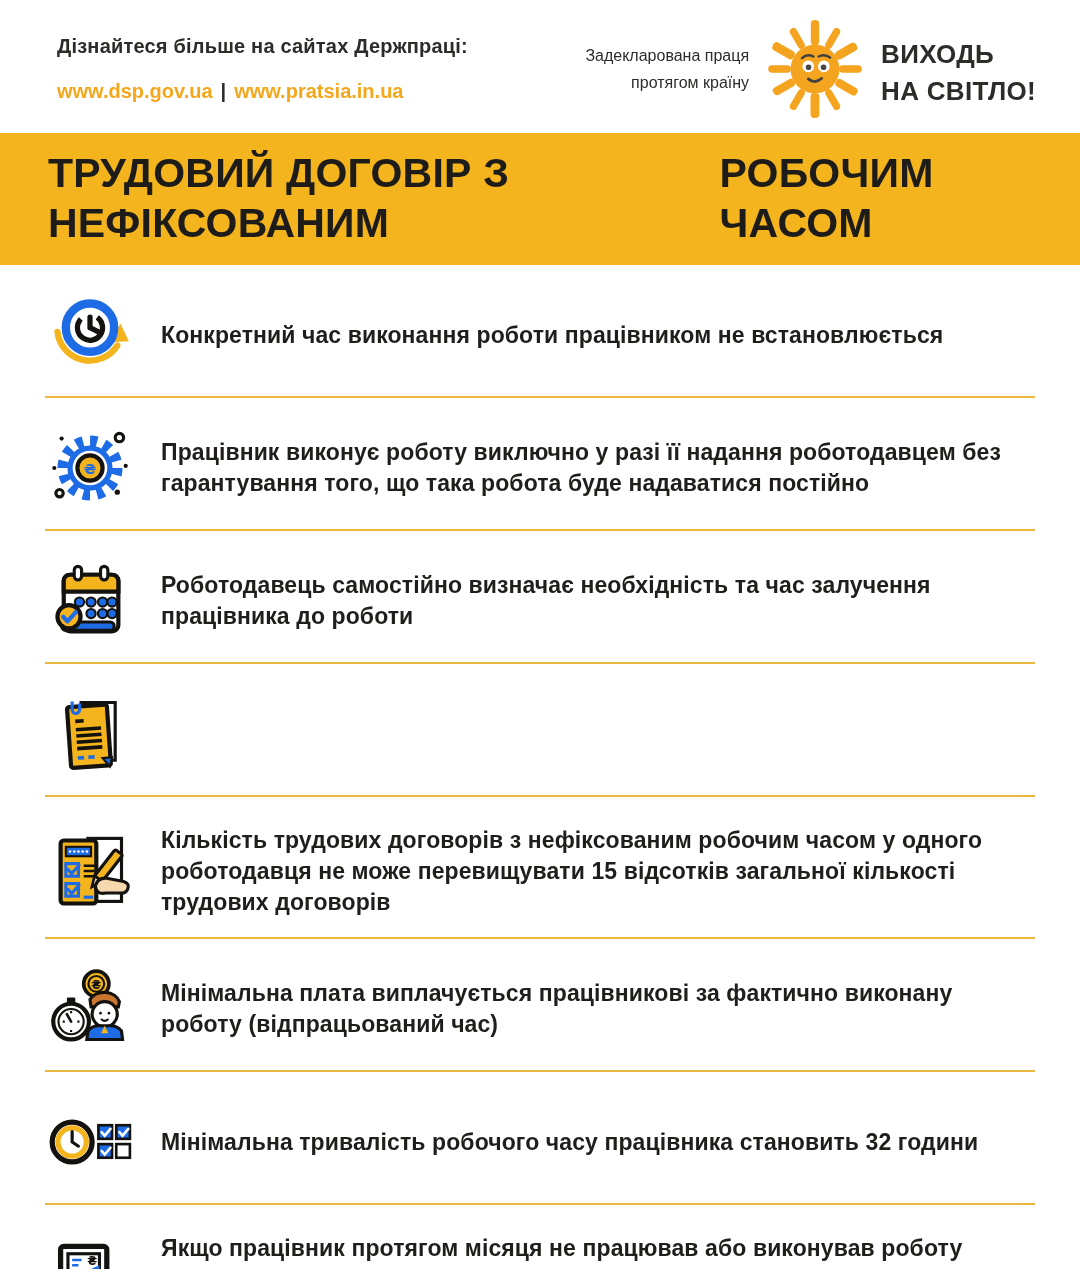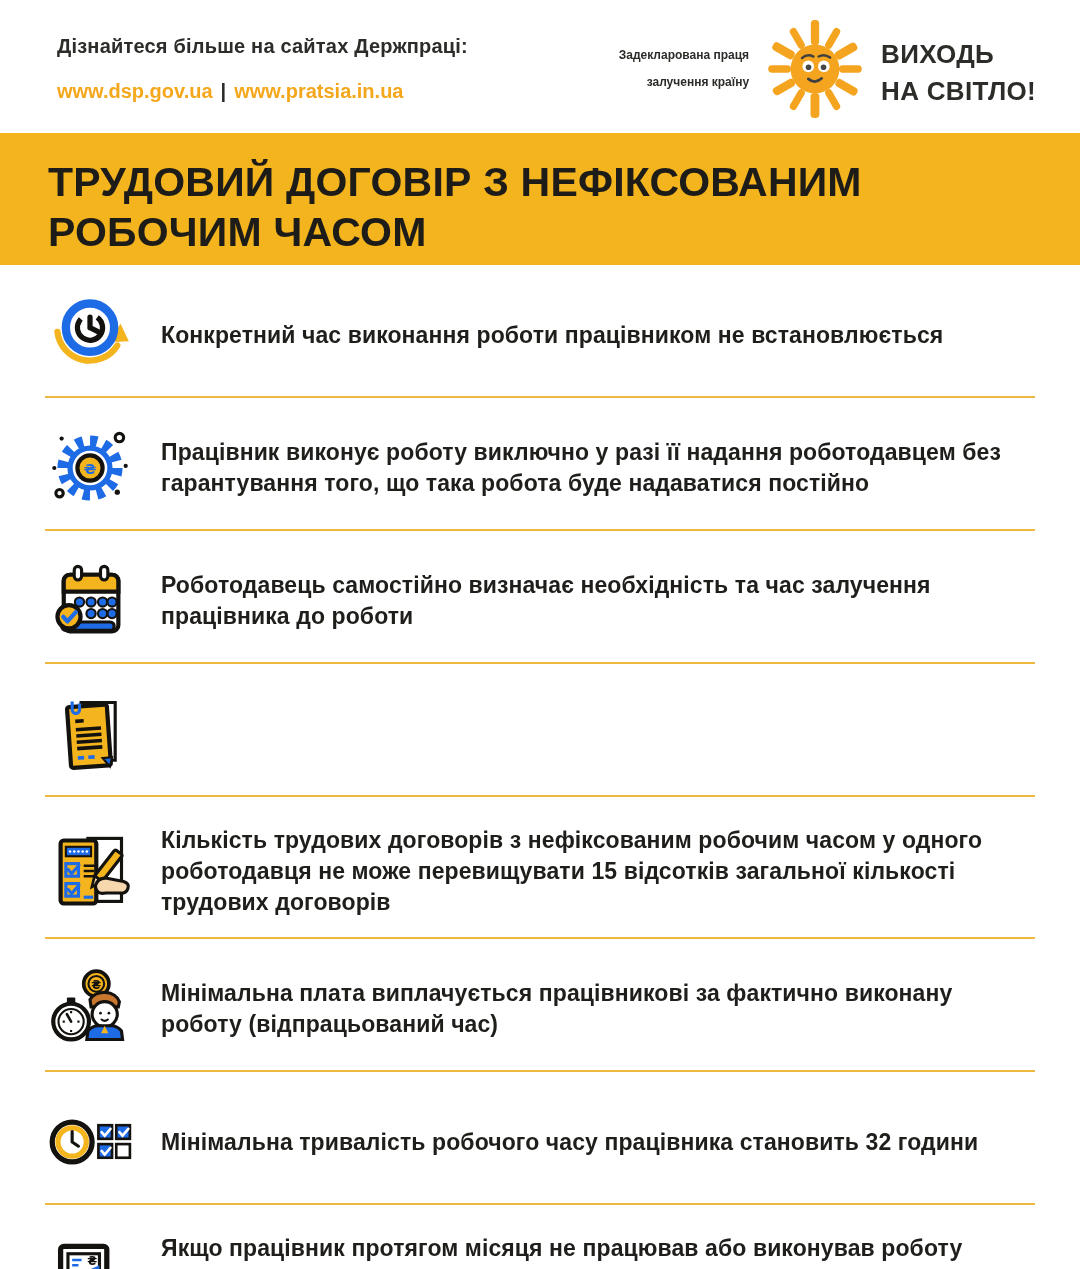--- a/index.html
+++ b/index.html
@@ -15,29 +15,29 @@
   .header {
     height:133px; flex:0 0 133px;
     display:flex; align-items:center; justify-content:space-between;
     padding:10px 44px 6px 57px;
   }
   .hdr-left { display:flex; flex-direction:column; }
   .hdr-label { font-size:20px; font-weight:700; color:#2d2c29; letter-spacing:.2px; }
   .hdr-links { margin-top:22px; font-size:20px; font-weight:700; color:#f5a71c; }
   .hdr-links .sep { color:#2d2c29; padding:0 8px; }
   .hdr-right { display:flex; align-items:center; gap:14px; }
-  .slogan { text-align:right; font-size:12px; font-weight:700; color:#2d2c29; line-height:27px; }
+  .slogan { text-align:right; font-size:16px; font-weight:400; color:#2d2c29; line-height:27px; }
   .sun-logo { width:104px; height:104px; flex:0 0 104px; }
   .brand { font-size:26px; font-weight:800; color:#2d2c29; line-height:37px; letter-spacing:.3px;margin-top:8px; }
 
   
   .banner {
     background:#f4b41d; flex:0 0 132px; height:132px;
     padding:15px 48px 0 48px;
-    display:flex; flex-direction:column; justify-content:center;
+    display:flex; flex-direction:row; justify-content:center;
   }
   .banner .title-line {
     font-size:41px; font-weight:800; color:#1d1c19;
     line-height:50px; letter-spacing:.2px;
   }
 
   
   .list { flex:1 1 auto; display:flex; flex-direction:column; }
   .row { display:flex; align-items:center; padding:28px 48px 19px 48px; }
   .icon-box { flex:0 0 84px; width:84px; height:84px; display:flex; align-items:center; justify-content:center; }
@@ -57,21 +57,21 @@
     <div class="hdr-left">
       <div class="hdr-label">Дізнайтеся більше на сайтах Держпраці:</div>
       <div class="hdr-links">
         <span>www.dsp.gov.ua</span><span class="sep">|</span><span>www.pratsia.in.ua</span>
       </div>
     </div>
 
     <div class="hdr-right">
       <div class="slogan">
         <div>Задекларована праця</div>
-        <div>залучення країну</div>
+        <div>протягом країну</div>
       </div>
 
       <div class="sun-logo">
         <svg viewBox="0 0 100 100">
           <g fill="#f5a41f">
             <g>
               <rect x="46" y="3" width="8" height="24" rx="3.5"></rect>
               <rect x="46.5" y="5" width="7" height="22" rx="3.5" transform="rotate(30 50 50)"></rect>
               <rect x="45.8" y="4" width="8.5" height="23" rx="3.5" transform="rotate(60 50 50)"></rect>
               <rect x="46.5" y="5" width="7" height="22" rx="3.5" transform="rotate(90 50 50)"></rect>

